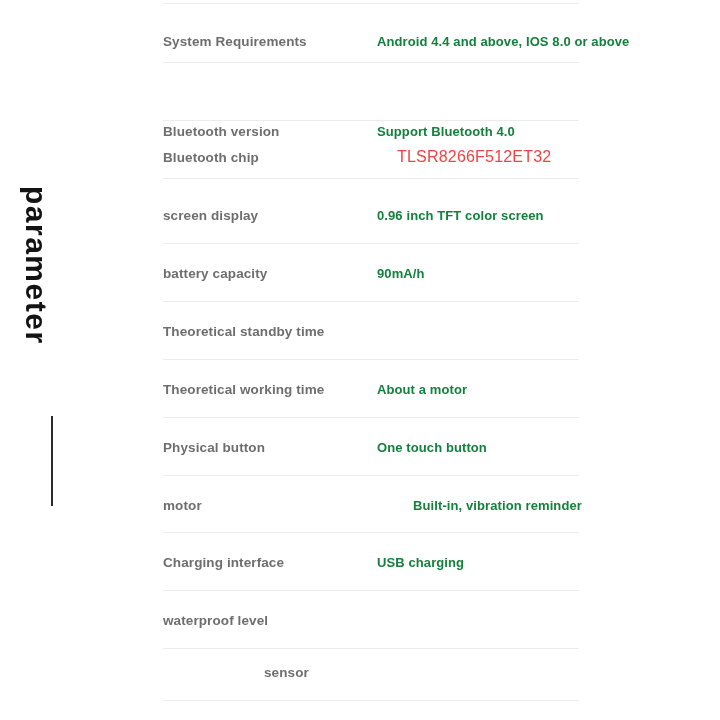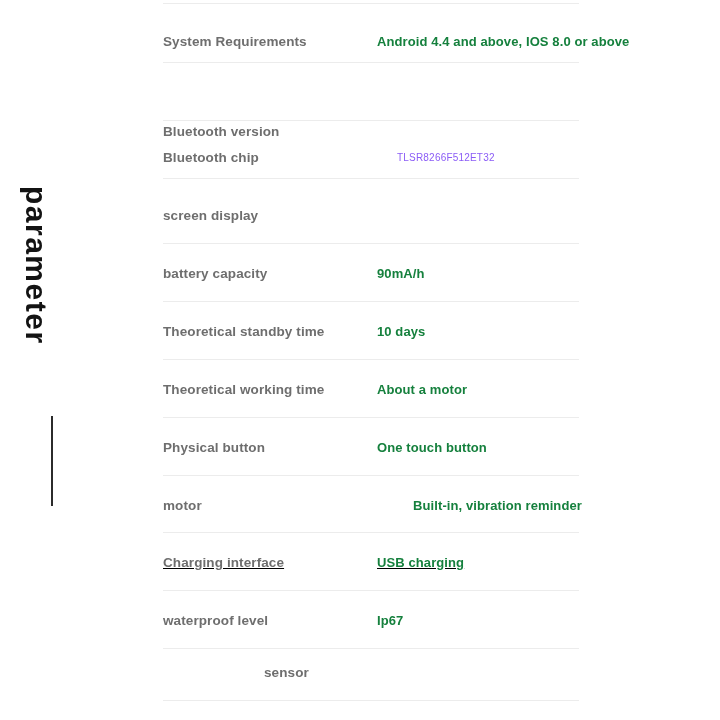--- a/index.html
+++ b/index.html
@@ -97,22 +97,22 @@
     font-family: "Liberation Sans", sans-serif;
     font-size: 13px;
     font-weight: bold;
     color: #15803d;
     letter-spacing: 0.1px;
     white-space: nowrap;
   }
 
   .spec-value.light {
     font-weight: normal;
-    color: #8b5cf6;
-    font-size: 10px;
+    color: #ef4444;
+    font-size: 16px;
     letter-spacing: 0.2px;
   }
 </style>
 </head>
 <body>
 
 <div id="page">
 
   <div class="side-label-block">
     <div class="side-label">parameter</div>
@@ -132,55 +132,55 @@
       <div class="divider" style="top: 532px;"></div>
       <div class="divider" style="top: 590px;"></div>
       <div class="divider" style="top: 648px;"></div>
       <div class="divider" style="top: 700px;"></div>
       <div class="spec-row" style="top: 28px;">
         <div class="spec-label">System Requirements</div>
         <div class="spec-value">Android 4.4 and above, IOS 8.0 or above</div>
       </div>
       <div class="spec-row" style="top: 86px; margin-top: 32px;">
         <div class="spec-label">Bluetooth version</div>
+        <div class="spec-value">Support Bluetooth 4.0</div>
       </div>
       <div class="spec-row" style="top: 144px; gap: 20px;">
         <div class="spec-label">Bluetooth chip</div>
         <div class="spec-value light">TLSR8266F512ET32</div>
       </div>
       <div class="spec-row" style="top: 202px;">
         <div class="spec-label">screen display</div>
+        <div class="spec-value">0.96 inch TFT color screen</div>
       </div>
       <div class="spec-row" style="top: 260px;">
         <div class="spec-label">battery capacity</div>
         <div class="spec-value">90mA/h</div>
       </div>
       <div class="spec-row" style="top: 318px;">
         <div class="spec-label">Theoretical standby time</div>
-        <div class="spec-value">10 days</div>
       </div>
       <div class="spec-row" style="top: 376px;">
         <div class="spec-label">Theoretical working time</div>
         <div class="spec-value">About a motor</div>
       </div>
       <div class="spec-row" style="top: 434px;">
         <div class="spec-label">Physical button</div>
         <div class="spec-value">One touch button</div>
       </div>
       <div class="spec-row" style="top: 492px; gap: 36px;">
         <div class="spec-label">motor</div>
         <div class="spec-value">Built-in, vibration reminder</div>
       </div>
-      <div class="spec-row" style="top: 549px; text-decoration: underline;">
+      <div class="spec-row" style="top: 549px;">
         <div class="spec-label">Charging interface</div>
         <div class="spec-value">USB charging</div>
       </div>
       <div class="spec-row" style="top: 607px;">
         <div class="spec-label">waterproof level</div>
-        <div class="spec-value">Ip67</div>
       </div>
       <div class="spec-row" style="top: 665px; flex-direction: column;">
         <div class="spec-label">sensor</div>
         <div class="spec-value">Gravity sensor</div>
       </div>
     </div>
 
 </div>
 
 </body></html>

